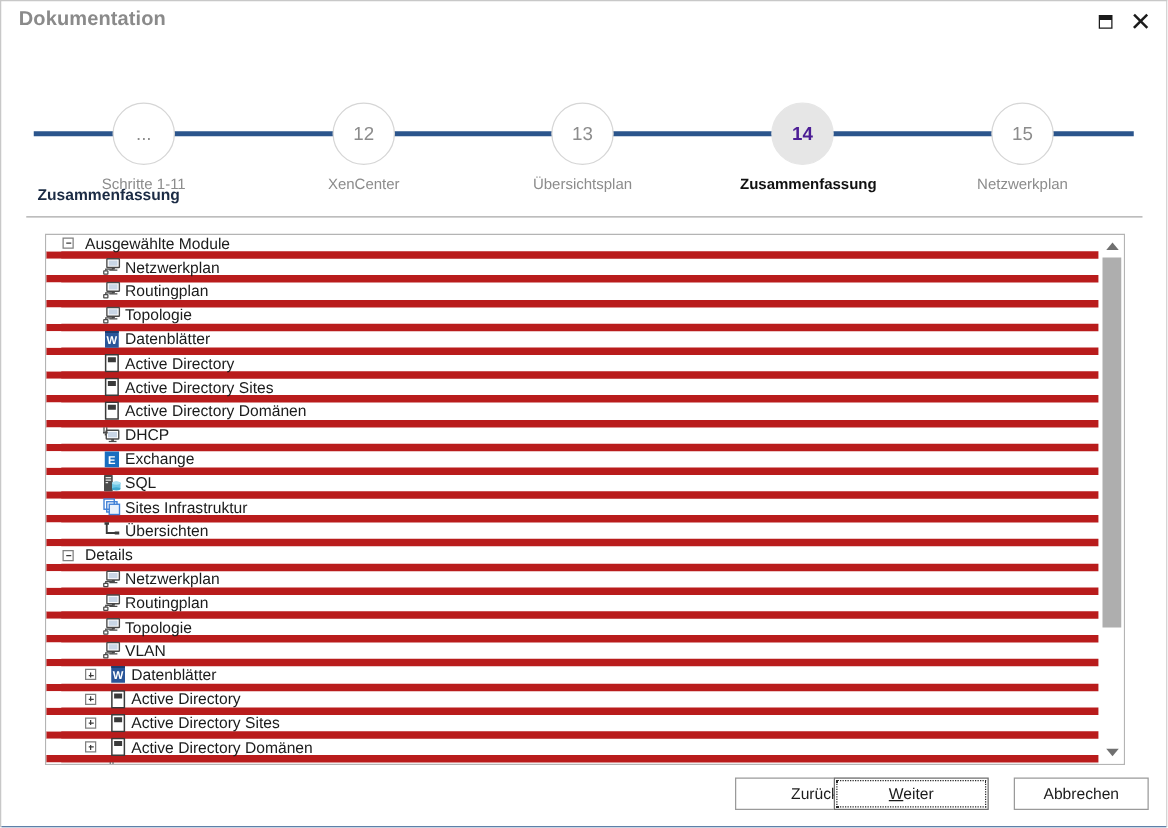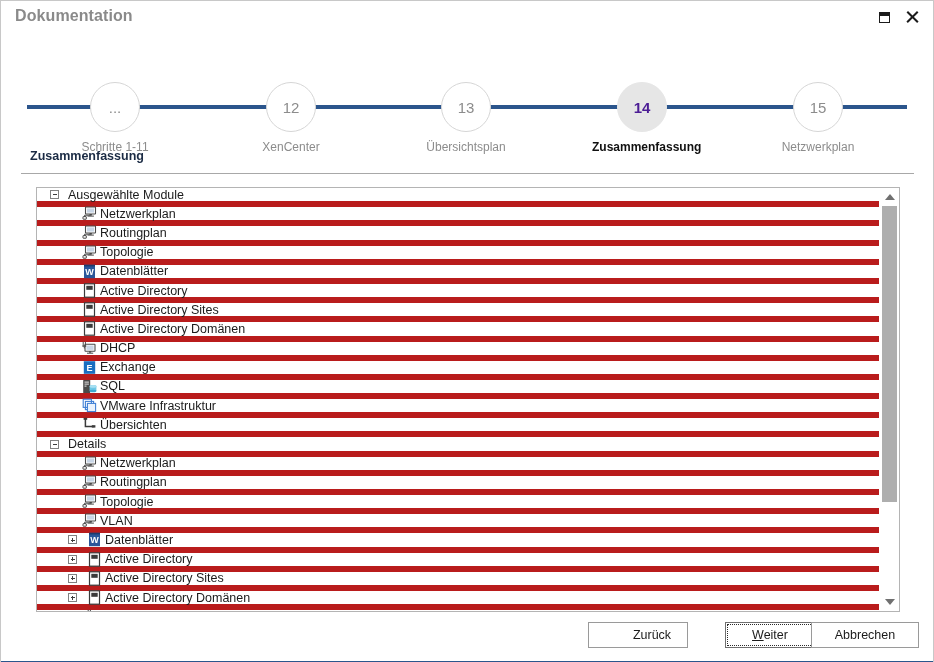--- a/index.html
+++ b/index.html
@@ -279,21 +279,21 @@
     border: 1px solid #9a9a9a;
     font-family: "Liberation Sans", sans-serif;
     font-size: 12.5px;
     color: #1b1b1b;
     display: flex;
     align-items: center;
     justify-content: center;
     cursor: default;
   }
   #btn-back   { right: 245px; width: 100px; padding-left: 28px; }
-  #btn-next   { right: 118px; width: 90px; }
+  #btn-next   { right: 142px; width: 124px; }
   #btn-cancel { right: 14px;  width: 108px; }
   #btn-next {
     border: 1px solid #6f6f6f;
     outline: 1px dotted #2b2b2b;
     outline-offset: -3px;
   }
   #btn-next .accesskey { text-decoration: underline; }
 
   #bottom-accent {
     position: absolute;
@@ -483,21 +483,21 @@
         </div>
         <div class="row lvl1">
           <span class="sep-left"></span>
           <span class="ico">
             <svg width="15" height="15" viewBox="0 0 15 15">
               <rect x="1.2" y="1.2" width="8.2" height="8.2" fill="none" stroke="#3f7fd6" stroke-width="1.1"></rect>
               <rect x="3.4" y="3.4" width="8.2" height="8.2" fill="none" stroke="#3f7fd6" stroke-width="1.1"></rect>
               <rect x="5.4" y="5.4" width="8.2" height="8.2" fill="#eaf2fc" stroke="#3f7fd6" stroke-width="1.1"></rect>
             </svg>
           </span>
-          <span class="row-label">VMware Infrastruktur</span>
+          <span class="row-label">Sites Infrastruktur</span>
         </div>
         <div class="row lvl1">
           <span class="sep-left"></span>
           <span class="ico">
             <svg width="15" height="15" viewBox="0 0 15 15">
               <path d="M3.4 1.4 L3.4 9.4 L11.8 9.4" fill="none" stroke="#3a3a3a" stroke-width="1.5"></path>
               <rect x="1.6" y="0.8" width="3.6" height="2" fill="#3a3a3a"></rect>
               <rect x="9.8" y="8.2" width="3.6" height="2.4" fill="#3a3a3a"></rect>
             </svg>
           </span>

